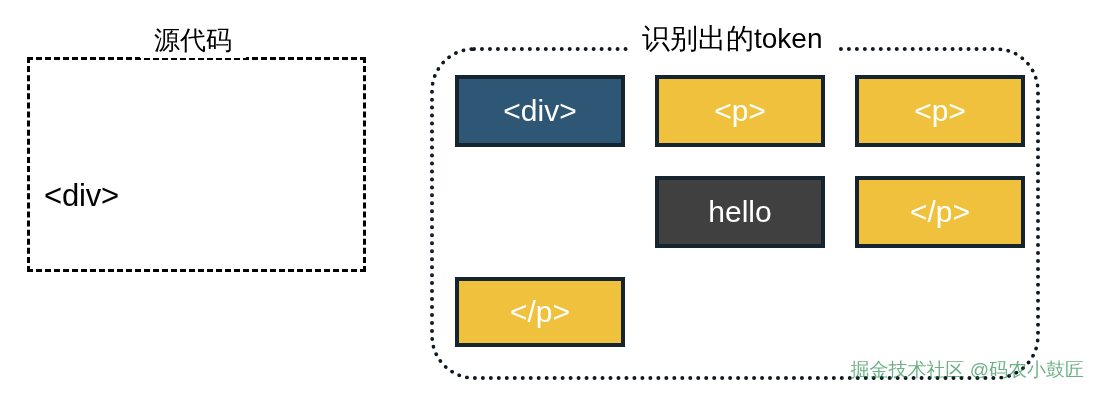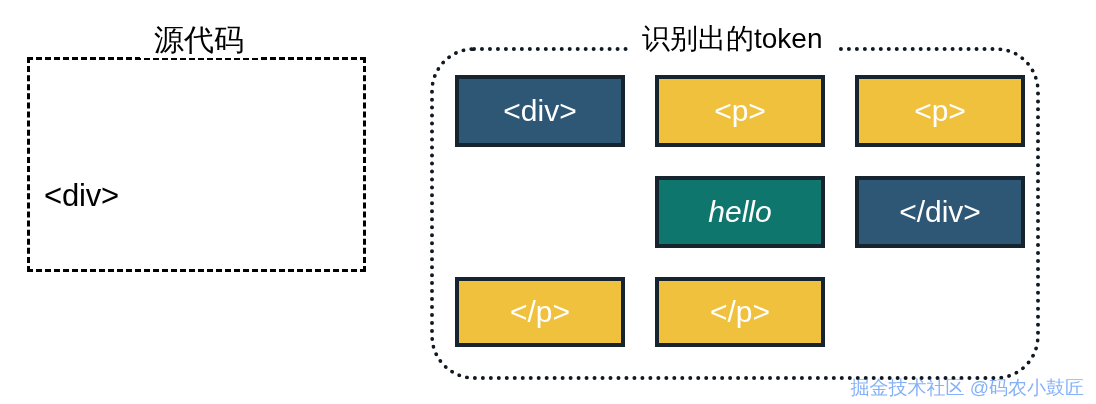--- a/index.html
+++ b/index.html
@@ -32,21 +32,21 @@
     box-sizing: border-box;
     border: 3px dashed #000000;
     background: transparent;
   }
   .source-title {
     position: absolute;
     left: 140px;
     top: 22px;
     padding: 0 14px;
     background: #ffffff;
-    font-size: 30px;
+    font-size: 26px;
     line-height: 36px;
     color: #000000;
     white-space: nowrap;
     z-index: 5;
     font-family: "Liberation Sans", "DejaVu Sans", sans-serif;
   }
   .source-code {
     position: absolute;
     left: 44px;
     top: 78px;
@@ -105,31 +105,31 @@
     align-items: center;
     justify-content: center;
     color: #ffffff;
     font-size: 30px;
     line-height: 1;
     letter-spacing: 0px;
     font-family: "Liberation Sans", "DejaVu Sans", sans-serif;
   }
   .token-box.blue   { background: #2E5675; }
   .token-box.yellow { background: #F0C13C; }
-  .token-box.green  { background: #0f766e; font-style: italic; }
+  .token-box.green  { background: #404040; }
   .token-box.empty  { background: transparent; border: none; }
 
   
   .watermark {
     position: absolute;
     right: 12px;
-    bottom: 4px;
+    bottom: 22px;
     font-size: 19px;
     line-height: 24px;
-    color: #3b82f6;
+    color: #15803d;
     opacity: 0.62;
     white-space: nowrap;
     font-family: "Liberation Sans", "DejaVu Sans", sans-serif;
   }
 </style>
 </head>
 <body>
 
 <div id="stage">
 
@@ -156,23 +156,20 @@
         <span>&lt;p&gt;</span>
       </div>
 
     <div class="token-box empty">
         <span></span>
       </div>
     <div class="token-box green">
         <span>hello</span>
       </div>
 
-    <div class="token-box blue">
-        <span>&lt;/div&gt;</span>
-      </div>
     <div class="token-box yellow">
         <span>&lt;/p&gt;</span>
       </div>
     <div class="token-box yellow">
         <span>&lt;/p&gt;</span>
       </div>
   </div>
 
   <div class="watermark">掘金技术社区 @码农小鼓匠</div>
 

